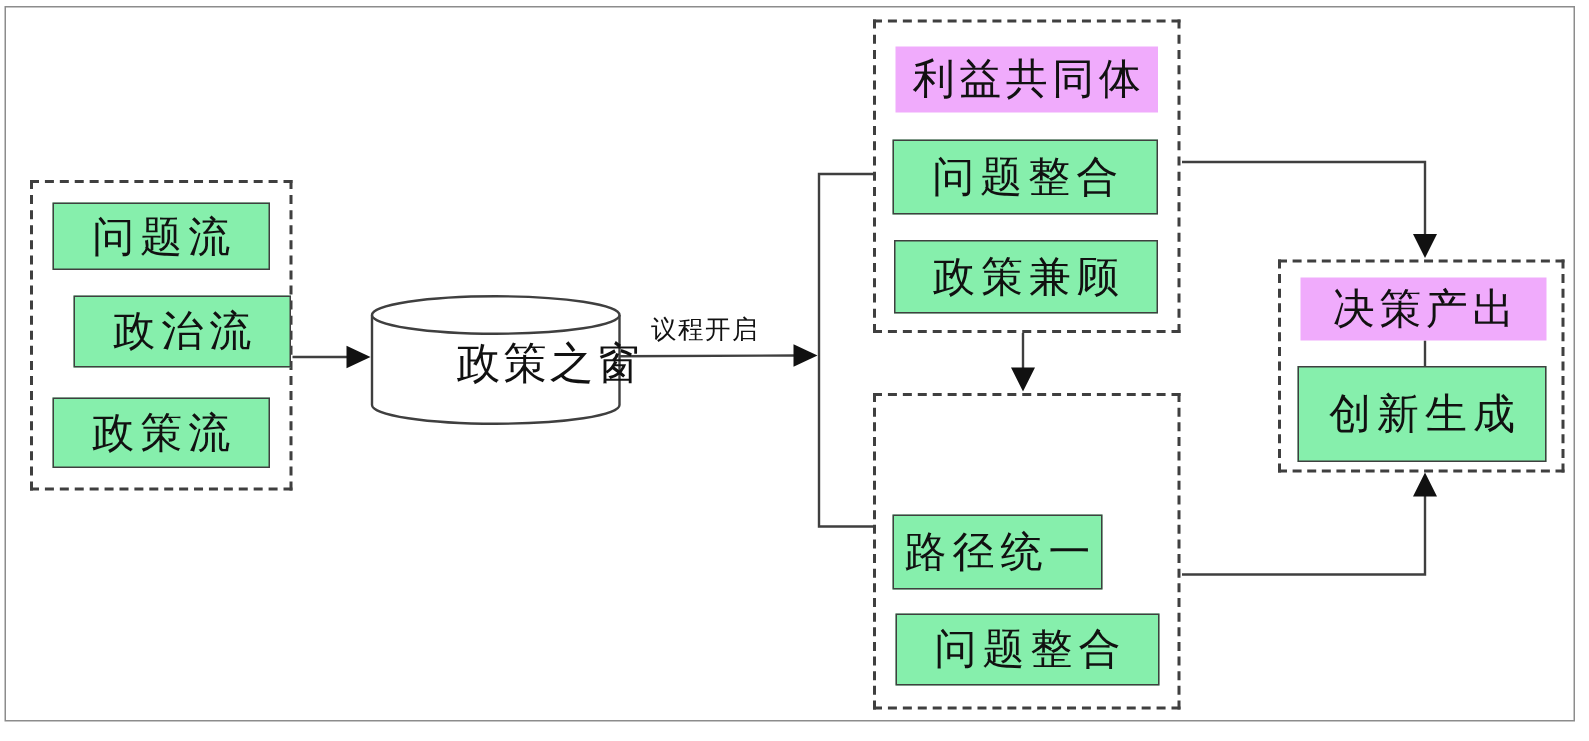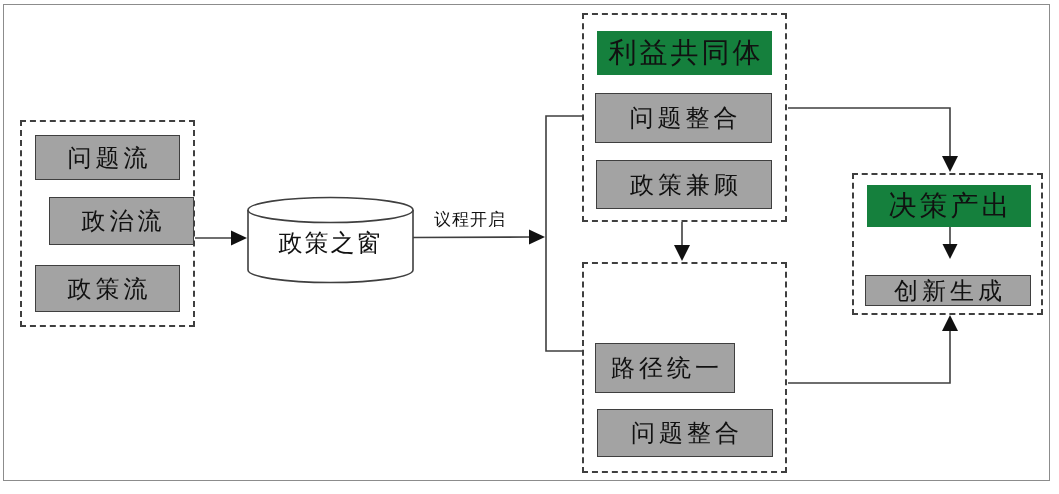--- a/index.html
+++ b/index.html
@@ -16,47 +16,48 @@
     border:1.5px solid #8c8c8c;
     box-sizing:border-box;
   }
   .abs{position:absolute;box-sizing:border-box;}
   .group-box{
     border:2px dashed #3f3f3f;
     background:transparent;
   }
   .solid-box{
     border:1.6px solid #3f3f3f;
-    background:#a3a3a3;
+    background:#86efac;
     display:flex;align-items:center;justify-content:center;
-    font-size:24px;letter-spacing:4px;text-indent:4px;
+    font-size:28px;letter-spacing:4px;text-indent:4px;
     white-space:nowrap;
   }
   .gray-header{
-    background:#15803d;
+    background:#f0abfc;
     display:flex;align-items:center;justify-content:center;
     font-size:28px;letter-spacing:3px;text-indent:3px;
     white-space:nowrap;
   }
   .gray-dashed-label{
     background:#d9d9d9;
     border:2px dashed #3f3f3f;
     display:flex;align-items:center;justify-content:center;
     font-size:26px;letter-spacing:3px;text-indent:3px;
     white-space:nowrap;
   }
   .float-label{
     display:flex;align-items:center;justify-content:center;
     font-size:17px;letter-spacing:1px;
     white-space:nowrap;
   }
   .cyl-label{
     display:flex;align-items:center;justify-content:center;
-    font-size:24px;letter-spacing:2px;
+    font-size:29px;letter-spacing:2px;
     white-space:nowrap;
+    margin-left:36px;
   }
   svg.wires{position:absolute;left:0;top:0;}
   svg .wire{stroke:#3f3f3f;stroke-width:1.6;fill:none;}
   svg .head{fill:#111;stroke:none;}
   svg .drum{fill:#ffffff;stroke:#3f3f3f;stroke-width:1.6;}
 </style>
 </head>
 <body>
 
 <div class="canvas">
@@ -124,17 +125,17 @@
   <div class="abs solid-box" style="left:597px;top:409px;width:176px;height:48px">
     <span>问题整合</span>
   </div>
 
 
 
   <div class="abs group-box" style="left:852px;top:173px;width:191px;height:142px"></div>
   <div class="abs gray-header" style="left:867px;top:185px;width:164px;height:42px">
     <span>决策产出</span>
   </div>
-  <div class="abs solid-box" style="left:865px;top:275px;width:166px;height:31px">
+  <div class="abs solid-box" style="left:865px;top:244px;width:166px;height:64px">
     <span>创新生成</span>
   </div>
 
 </div>
 
 </body></html>

